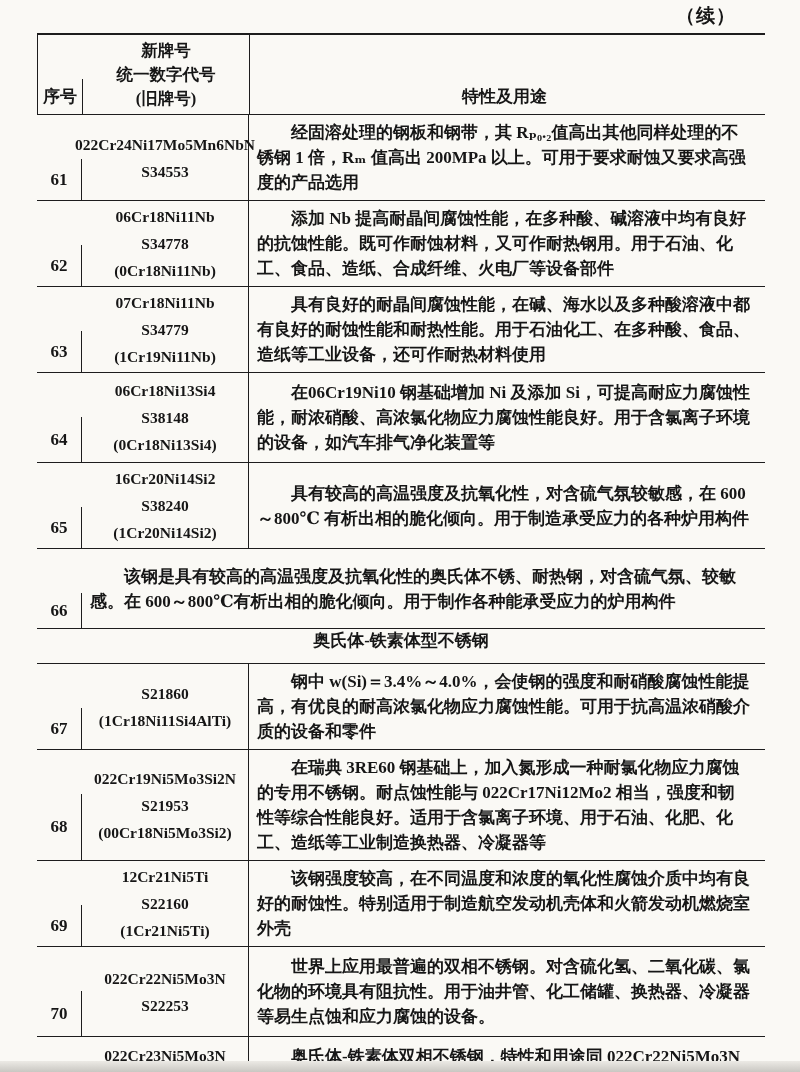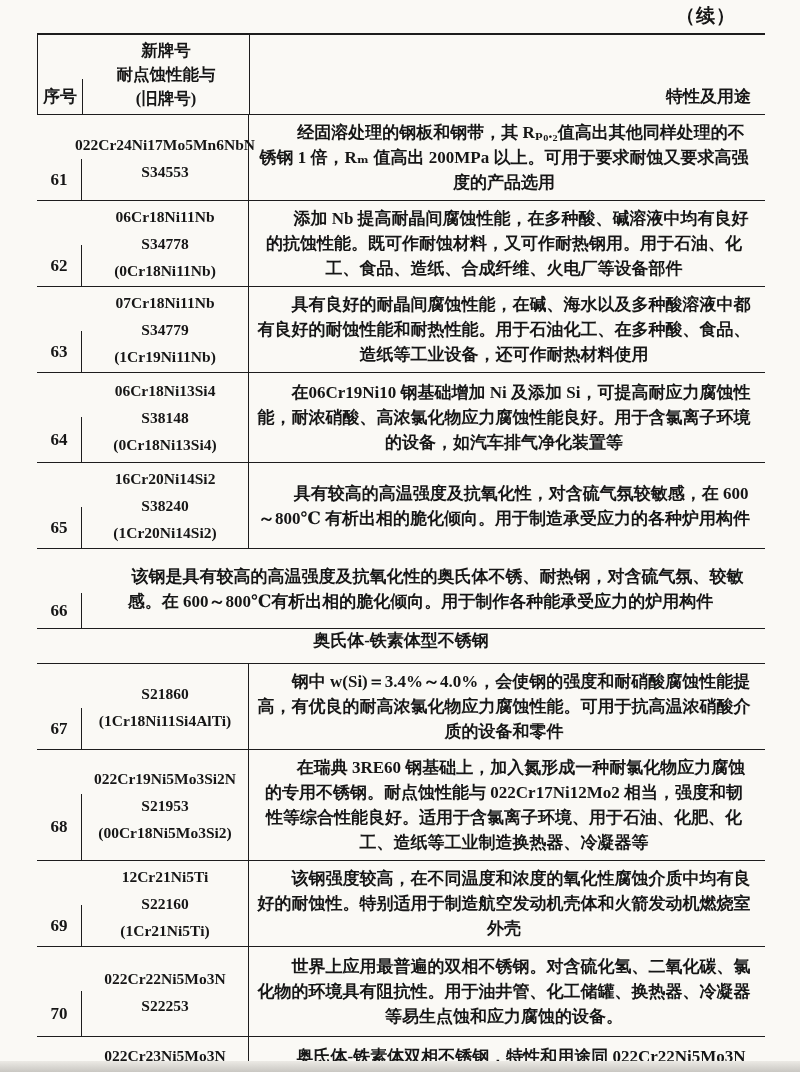--- a/index.html
+++ b/index.html
@@ -40,25 +40,25 @@
     display:flex; flex-direction:column; align-items:center; justify-content:center;
     font-size:15.5px; line-height:27px; text-align:center;
     padding:2px 2px;
   }
   .td.desc {
     flex:1 1 auto;
     display:flex; align-items:center;
     padding:5px 14px 5px 8px;
     font-size:17px; line-height:25px;
   }
-  .desc-text { display:block; text-indent:2em;text-align:center; }
+  .desc-text { display:block; text-indent:2em; }
 
   .thead { min-height:72px; border-left:1.3px solid #1d1d1d; }
   .thead .td.grade { font-size:16.5px; line-height:24px; }
-  .thead .td.desc { justify-content:flex-end;margin-top:44px; }
+  .thead .td.desc { justify-content:center;margin-top:44px; }
   .thead .desc-text { text-indent:0; text-align:center; }
 
   .r61 { min-height:60px; }
   .r62 { min-height:83px; }
   .r63 { min-height:83px; }
   .r64 { min-height:90px; }
   .r65 { min-height:77px; }
   .r66 { min-height:80px; }
   .rsec { min-height:35px; display:flex; justify-content:center;
           font-size:17px; font-weight:700; }
@@ -79,21 +79,21 @@
 <div class="page">
 
   <div class="cont-label">（续）</div>
 
   <div class="steel-table">
 
     <div class="tr thead">
       <div class="td no">序号</div>
       <div class="td grade">
         <div>新牌号</div>
-        <div>耐点蚀性能与</div>
+        <div>统一数字代号</div>
         <div>(旧牌号)</div>
       </div>
       <div class="td desc">
         <span class="desc-text">特性及用途</span>
       </div>
     </div>
 
     <div class="tr r61">
       <div class="td no">61</div>
       <div class="td grade">

